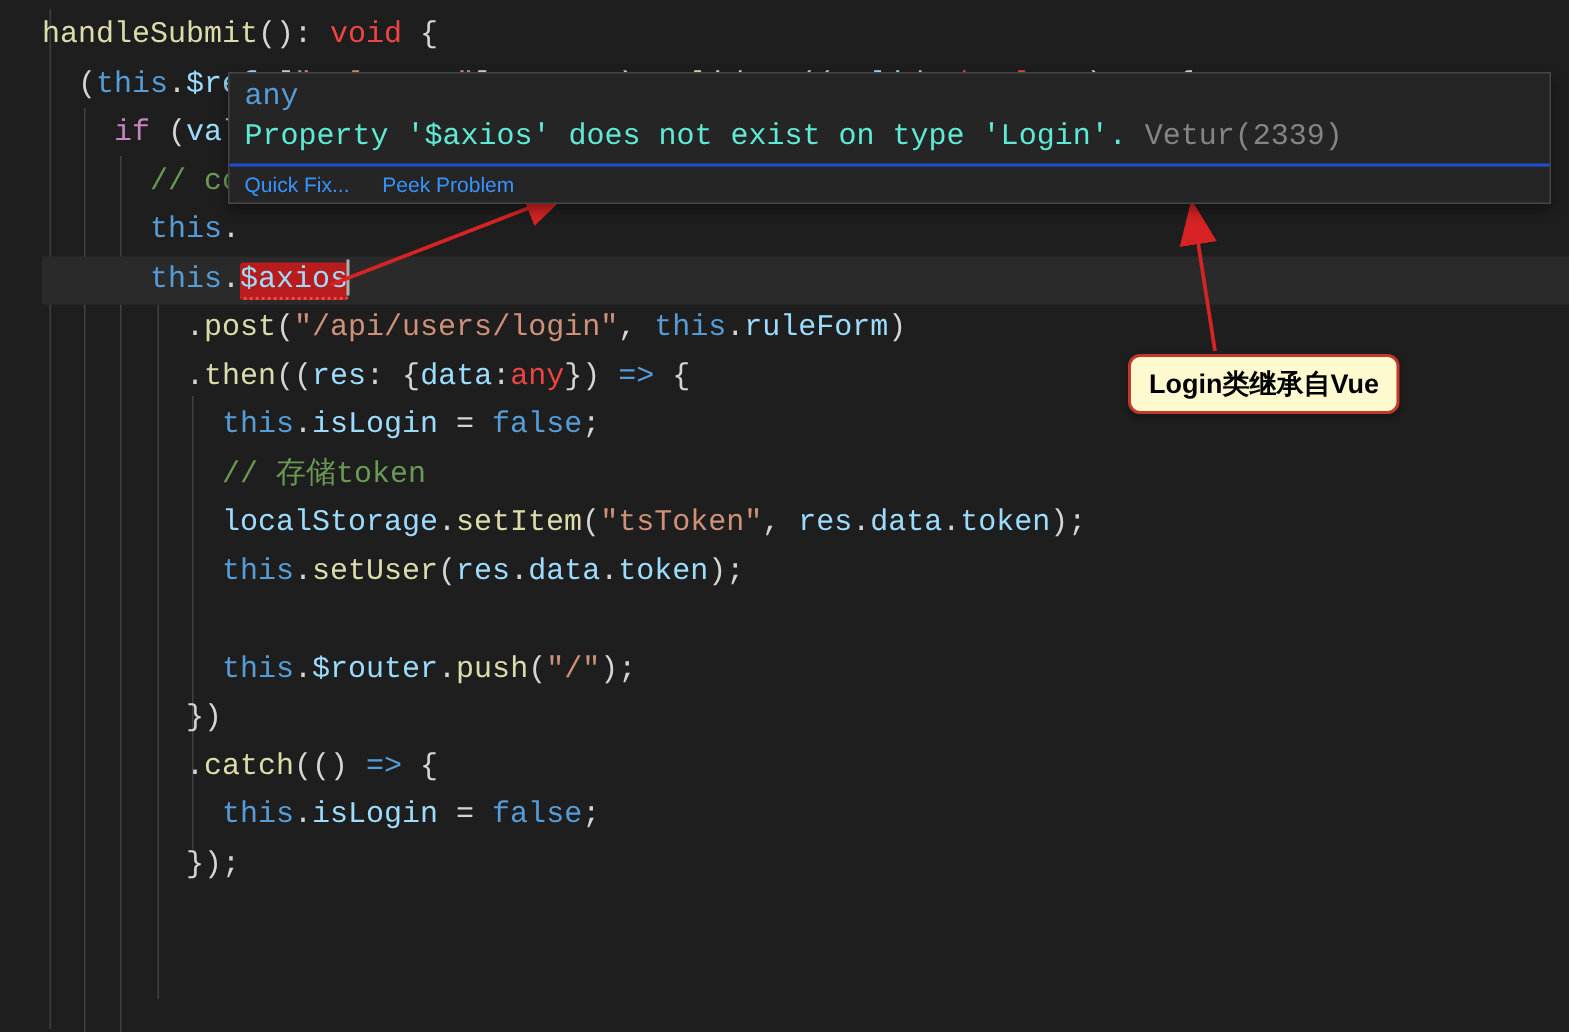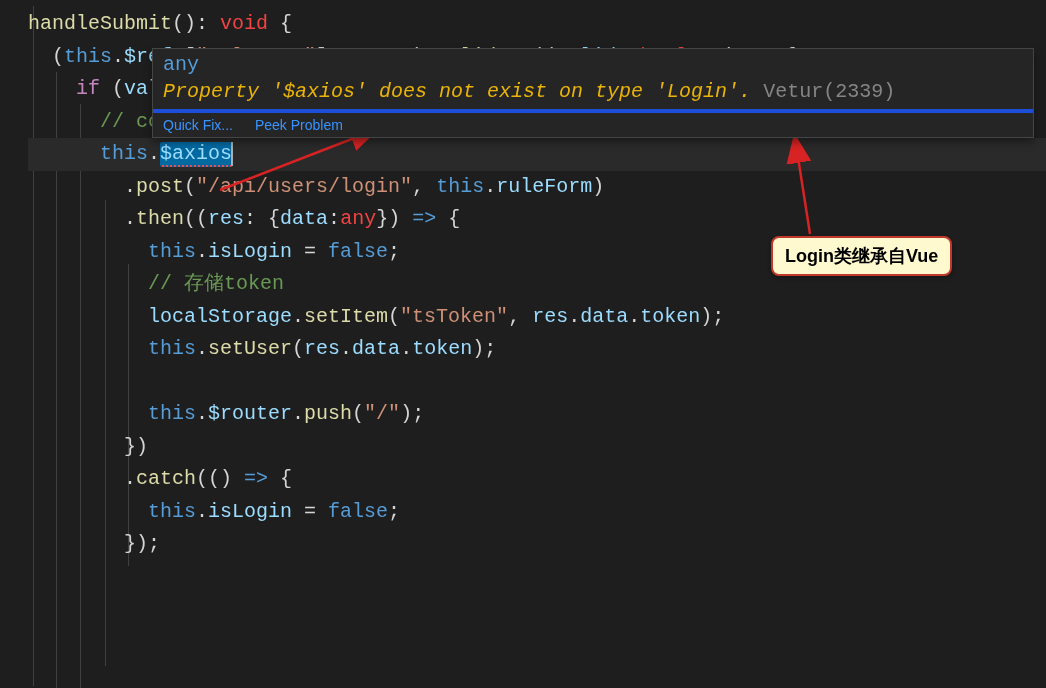--- a/index.html
+++ b/index.html
@@ -27,21 +27,21 @@
   .k-teal   { color: #ef4444; }
   .k-purple { color: #c586c0; }
   .k-orange { color: #ce9178; }
   .k-green  { color: #6a9955; }
   .k-white  { color: #d4d4d4; }
 
   .highlight-line {
     background: #2a2a2b;
   }
   .sel {
-    background: #0369a1;
+    background: #b91c1c;
     border-radius: 2px;
   }
   .err-underline {
     border-bottom: 2px dotted #f14c4c;
   }
   .cursor {
     display: inline-block;
     width: 2px;
     background: #aeafad;
     height: 24px;
@@ -63,24 +63,24 @@
   }
   .tooltip-head {
     padding: 4px 10px 2px 10px;
     color: #569cd6;
     font-size: 20px;
   }
   .tooltip-body {
     padding: 2px 10px 6px 10px;
     font-size: 20px;
   }
-  .tooltip-body .msg { color: #eab308; font-style: italic; }
+  .tooltip-body .msg { color: #5eead4; }
   .tooltip-body .src { color: #858585; text-align: center; }
   .tooltip-actions {
-    border-top: 4px solid #1d4ed8;
+    border-top: 2px solid #1d4ed8;
     padding: 4px 10px;
     font-size: 14px;
     font-family: "Segoe UI", sans-serif;
   }
   .tooltip-actions span {
     color: #3794ff;
     margin-right: 18px;
     cursor: pointer;
   }
 
@@ -92,21 +92,20 @@
     background: #fff9cf;
     border: 2px solid #c0392b;
     border-radius: 8px;
     padding: 6px 12px;
     font-family: "SimSun","Microsoft YaHei",sans-serif;
     font-size: 18px;
     font-weight: bold;
     color: #000;
     box-shadow: 0 2px 4px rgba(0,0,0,0.3);
     z-index: 15;
-    margin-left: 19px;
   }
 
   
   svg.arrows {
     position: absolute;
     top: 0; left: 0;
     width: 1046px; height: 688px;
     pointer-events: none;
     z-index: 16;
   }
@@ -125,20 +124,21 @@
   <div class="vg" style="left:128px; top:264px; height:302px;"></div>
 
   <div class="line"><span class="k-yellow">handleSubmit</span><span class="k-white">()</span><span class="k-white">: </span><span class="k-teal">void</span><span class="k-white"> {</span></div>
 
   <div class="line"><span class="k-white">  (</span><span class="k-blue">this</span><span class="k-white">.</span><span class="k-light">$refs</span><span class="k-white">[</span><span class="k-orange">"ruleForm"</span><span class="k-white">] </span><span class="k-blue">as</span><span class="k-teal"> any</span><span class="k-white">).</span><span class="k-yellow">validate</span><span class="k-white">((</span><span class="k-light">valid</span><span class="k-white">: </span><span class="k-teal">boolean</span><span class="k-white">) </span><span class="k-blue">=&gt;</span><span class="k-white"> {</span></div>
 
   <div class="line"><span class="k-purple">    if</span><span class="k-white"> (</span><span class="k-light">val</span></div>
 
   <div class="line"><span class="k-green">      // co</span></div>
 
+  <div class="line"><span class="k-blue">      this</span><span class="k-white">.</span></div>
 
   <div class="line highlight-line"><span class="k-blue">      this</span><span class="k-white">.</span><span class="k-light sel err-underline">$axios</span><span class="cursor"></span></div>
 
   <div class="line"><span class="k-white">        .</span><span class="k-yellow">post</span><span class="k-white">(</span><span class="k-orange">"/api/users/login"</span><span class="k-white">, </span><span class="k-blue">this</span><span class="k-white">.</span><span class="k-light">ruleForm</span><span class="k-white">)</span></div>
 
   <div class="line"><span class="k-white">        .</span><span class="k-yellow">then</span><span class="k-white">((</span><span class="k-light">res</span><span class="k-white">: {</span><span class="k-light">data</span><span class="k-white">:</span><span class="k-teal">any</span><span class="k-white">}) </span><span class="k-blue">=&gt;</span><span class="k-white"> {</span></div>
 
   <div class="line"><span class="k-blue">          this</span><span class="k-white">.</span><span class="k-light">isLogin</span><span class="k-white"> = </span><span class="k-blue">false</span><span class="k-white">;</span></div>
 
   <div class="line"><span class="k-green">          // 存储token</span></div>

